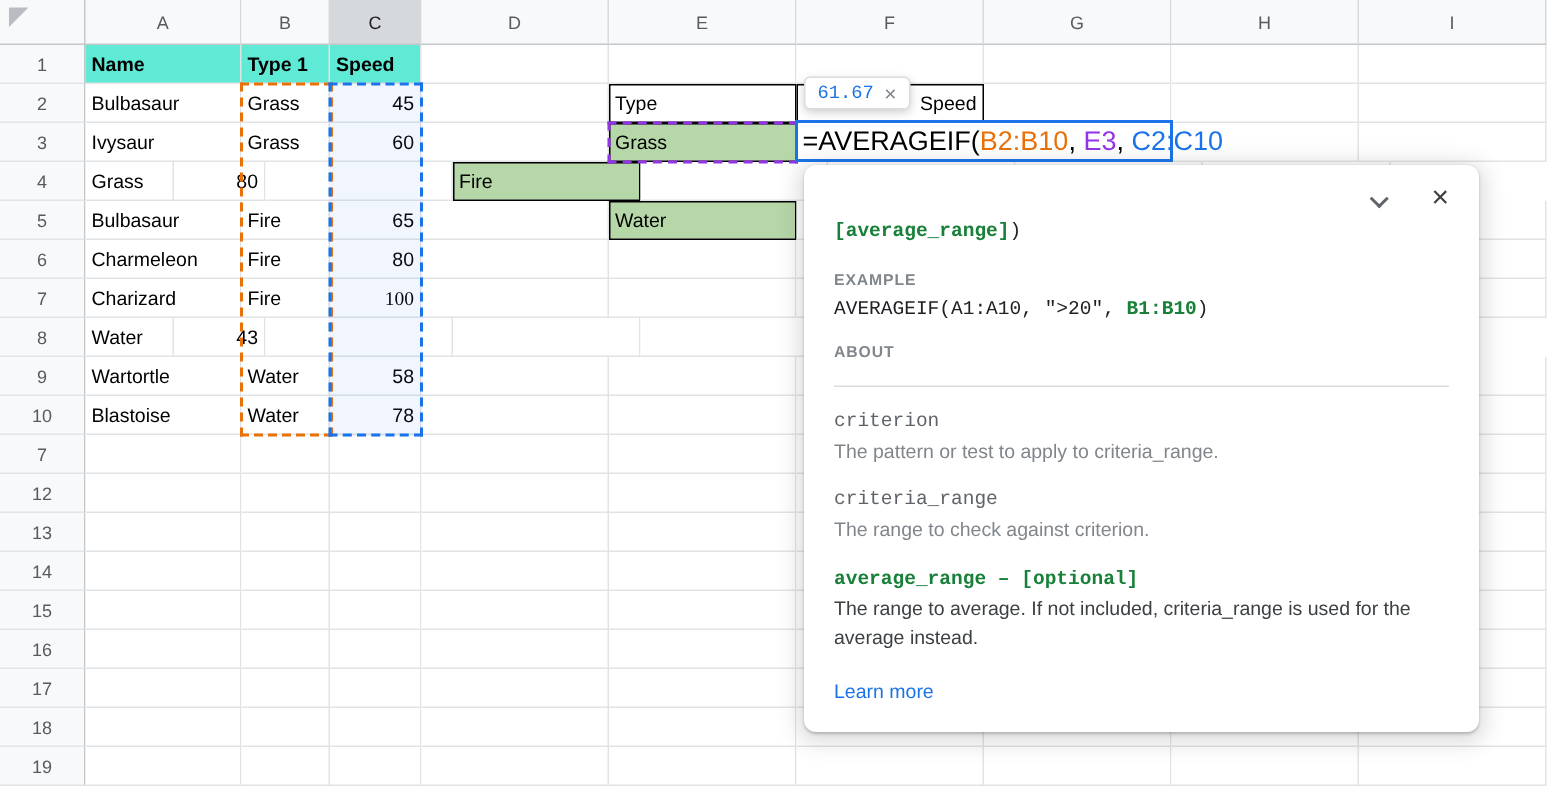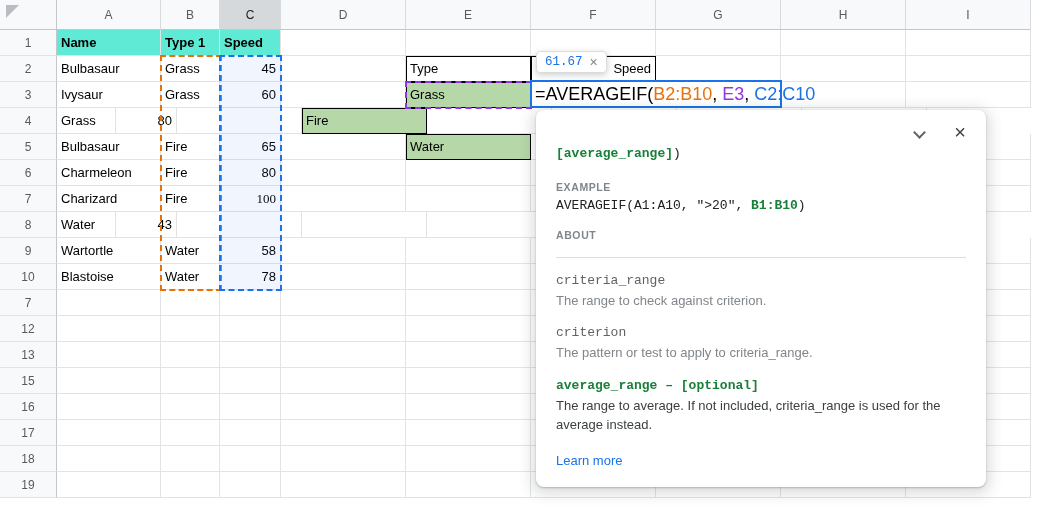--- a/index.html
+++ b/index.html
@@ -238,20 +238,32 @@
         <div class="cell" style="width: 59px;"></div>
         <div class="cell" style="width: 61px;"></div>
         <div class="cell" style="width: 125px;"></div>
         <div class="cell" style="width: 125px;"></div>
         <div class="cell" style="width: 125px;"></div>
         <div class="cell" style="width: 125px;"></div>
         <div class="cell" style="width: 125px;"></div>
         <div class="cell" style="width: 125px;"></div>
       </div>
       <div class="grid-row">
+        <div class="gutter">14</div>
+        <div class="cell" style="width: 104px;"></div>
+        <div class="cell" style="width: 59px;"></div>
+        <div class="cell" style="width: 61px;"></div>
+        <div class="cell" style="width: 125px;"></div>
+        <div class="cell" style="width: 125px;"></div>
+        <div class="cell" style="width: 125px;"></div>
+        <div class="cell" style="width: 125px;"></div>
+        <div class="cell" style="width: 125px;"></div>
+        <div class="cell" style="width: 125px;"></div>
+      </div>
+      <div class="grid-row">
         <div class="gutter">15</div>
         <div class="cell" style="width: 104px;"></div>
         <div class="cell" style="width: 59px;"></div>
         <div class="cell" style="width: 61px;"></div>
         <div class="cell" style="width: 125px;"></div>
         <div class="cell" style="width: 125px;"></div>
         <div class="cell" style="width: 125px;"></div>
         <div class="cell" style="width: 125px;"></div>
         <div class="cell" style="width: 125px;"></div>
         <div class="cell" style="width: 125px;"></div>
@@ -332,26 +344,26 @@
     <div class="section-label">EXAMPLE</div>
     <div class="code">
       <span>AVERAGEIF(A1:A10, "&gt;20", </span><span class="green">B1:B10</span><span>)</span>
     </div>
 
     <div class="section-label">ABOUT</div>
 
     <div class="divider"></div>
 
     <div class="param">
+      <div class="param-name">criterion</div>
+      <div class="param-desc">The pattern or test to apply to criteria_range.</div>
+    </div>
+    <div class="param">
       <div class="param-name">criteria_range</div>
       <div class="param-desc">The range to check against criterion.</div>
-    </div>
-    <div class="param">
-      <div class="param-name">criterion</div>
-      <div class="param-desc">The pattern or test to apply to criteria_range.</div>
     </div>
     <div class="param param-green">
       <div class="param-name">average_range – [optional]</div>
       <div class="param-desc">The range to average. If not included, criteria_range is used for the average instead.</div>
     </div>
 
     <a class="learn-more">Learn more</a>
   </div>
 
 </div>

